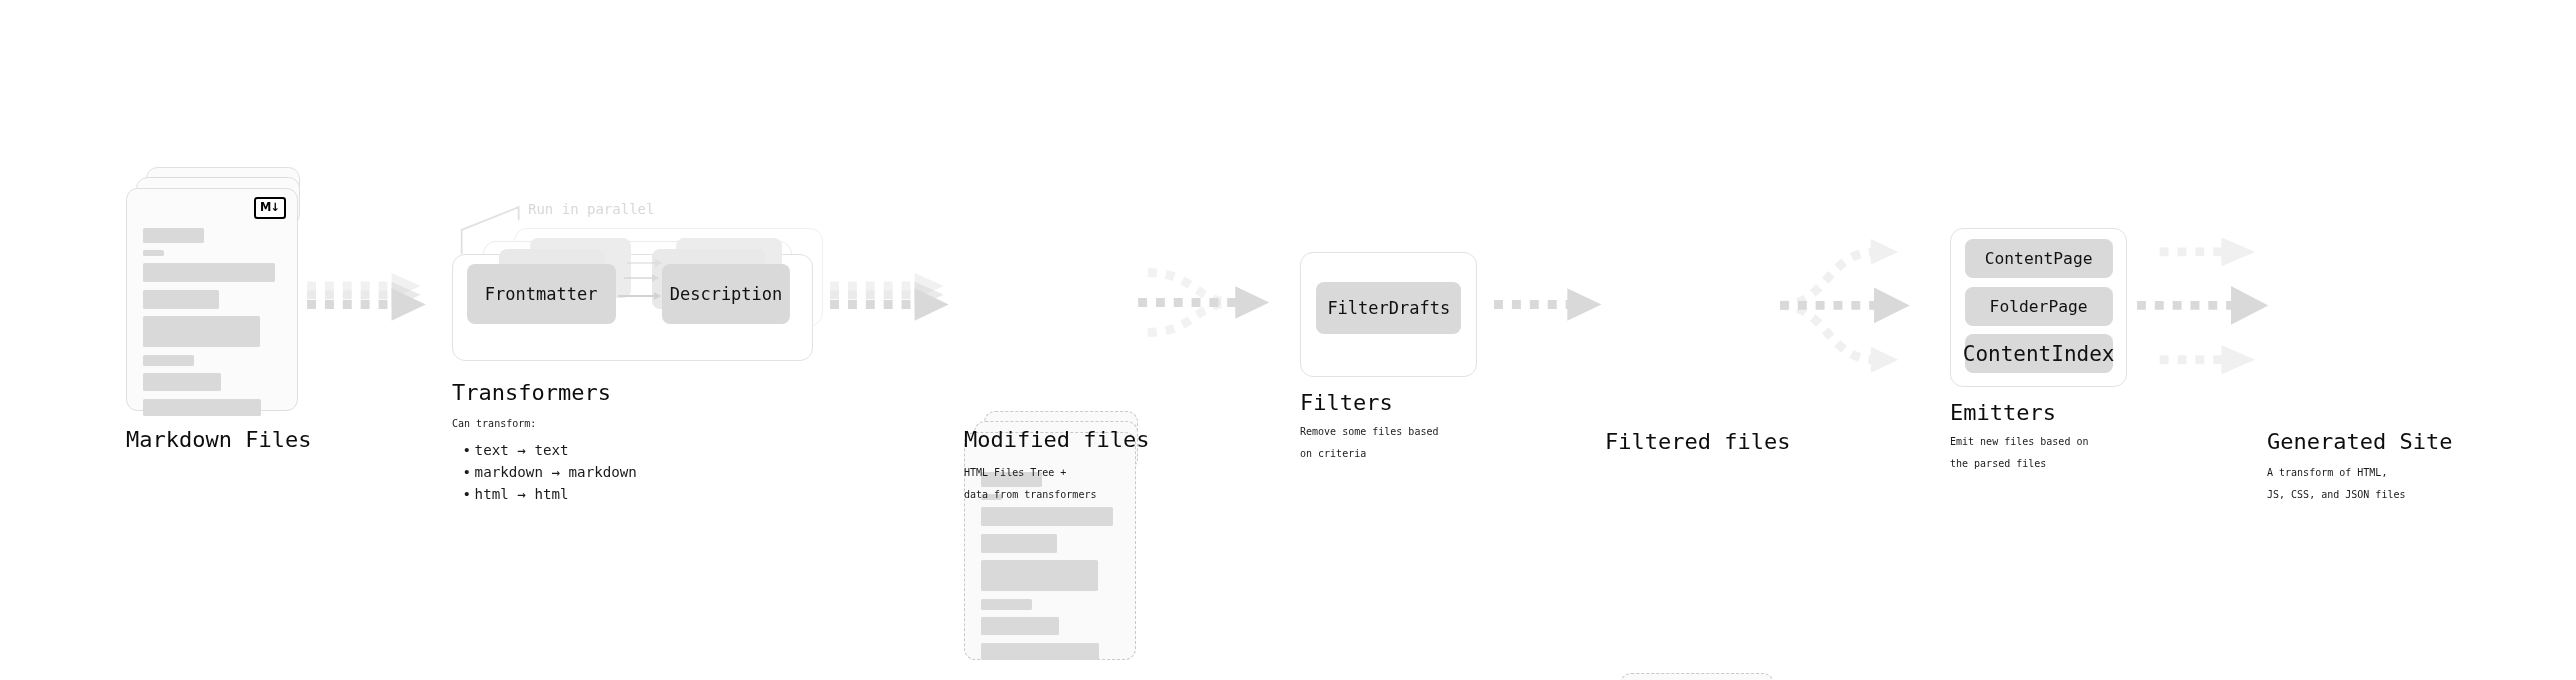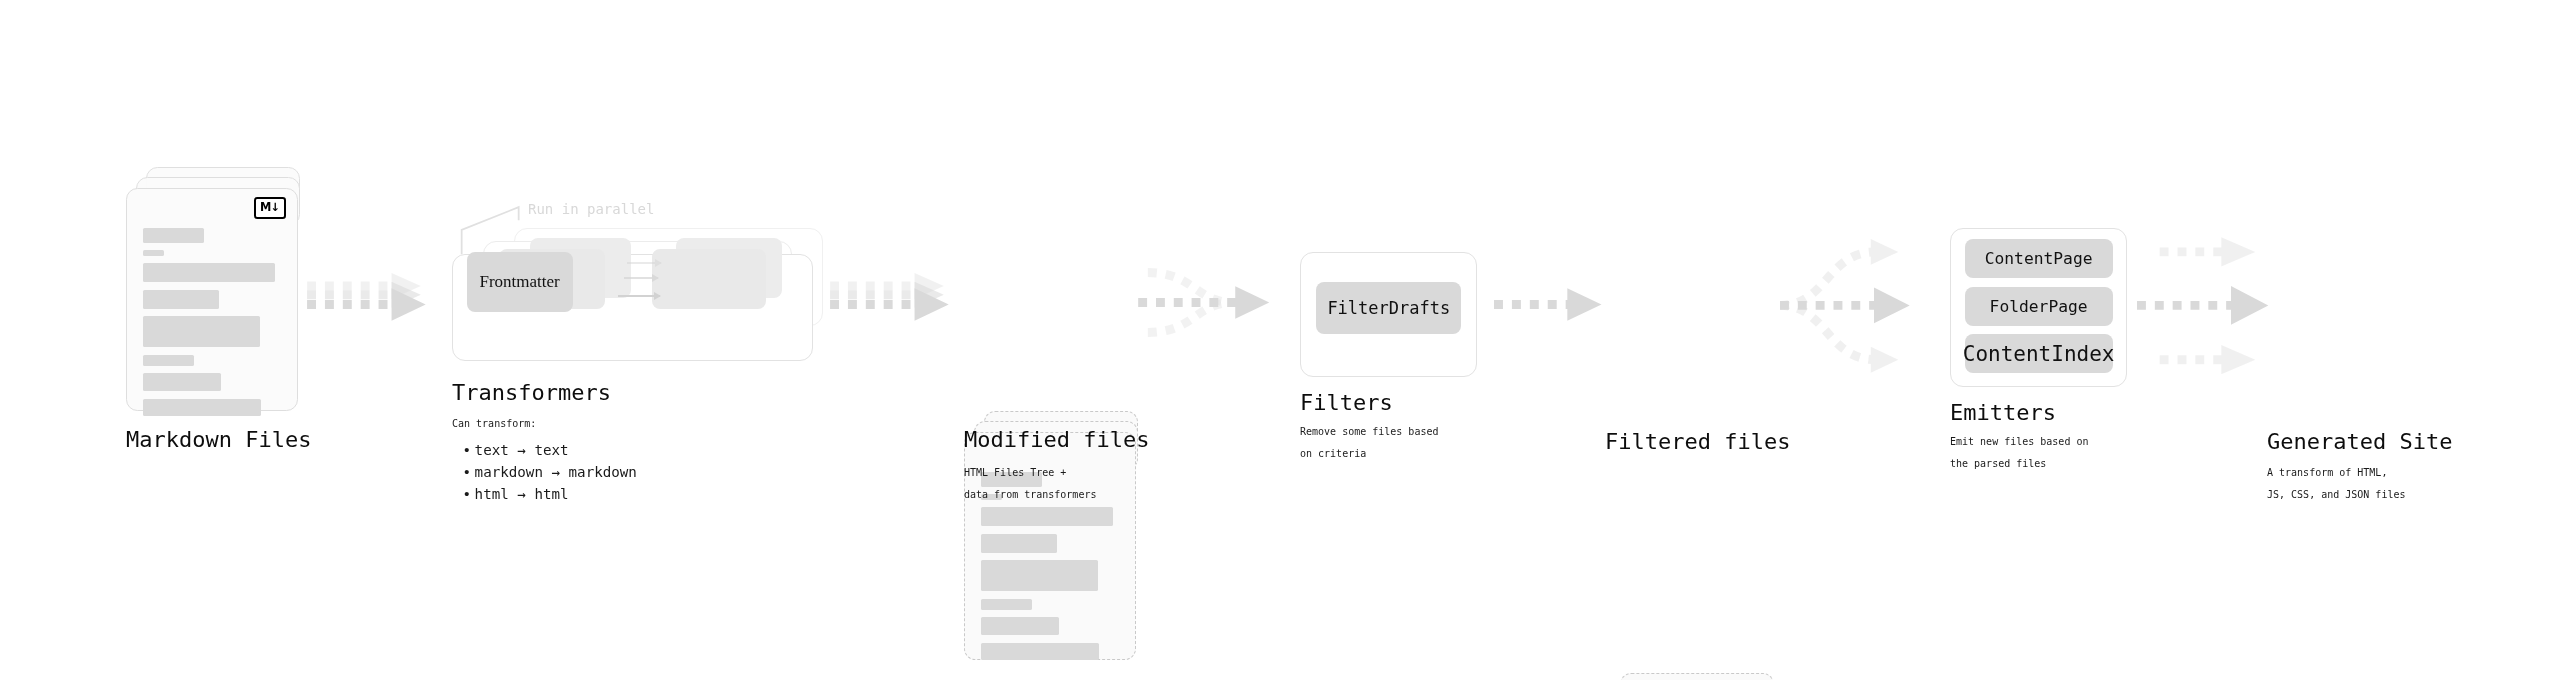--- a/index.html
+++ b/index.html
@@ -201,21 +201,22 @@
 
     <div class="pill ghost2" style="left:78px; top:39px; width:101px; height:60px;"></div>
     <div class="pill ghost2" style="left:224px; top:39px; width:106px; height:60px;"></div>
     <div class="pill ghost" style="left:47px; top:50px; width:106px; height:60px;"></div>
     <div class="pill ghost" style="left:200px; top:50px; width:114px; height:60px;"></div>
 
     <div class="mini-arrow" style="left:175px; top:63px;  width:34px; opacity:.45;"></div>
     <div class="mini-arrow" style="left:172px; top:78px;  width:34px; opacity:.65;"></div>
     <div class="mini-arrow" style="left:166px; top:96px; width:42px; opacity:1;"></div>
 
-    <div class="pill" style="left:14.6px; top:53px; width:106px; height:60px;font-family:Liberation Serif, serif;">Frontmatter</div>
+    <div class="pill" style="left:14.6px; top:65px; width:149px; height:60px;">Frontmatter</div>
+    <div class="pill" style="left:210px; top:65px; width:128px; height:60px;">Description</div>
   </div>
 
   <div class="title" style="left:452px; top:380px;">Transformers</div>
   <div class="subtitle" style="left:452px; top:416px;">Can transform:</div>
   <div class="bullets" style="left:460px; top:439px;">
     <ul>
       <li>text → text</li>
       <li>markdown → markdown</li>
       <li>html → html</li>
     </ul>

